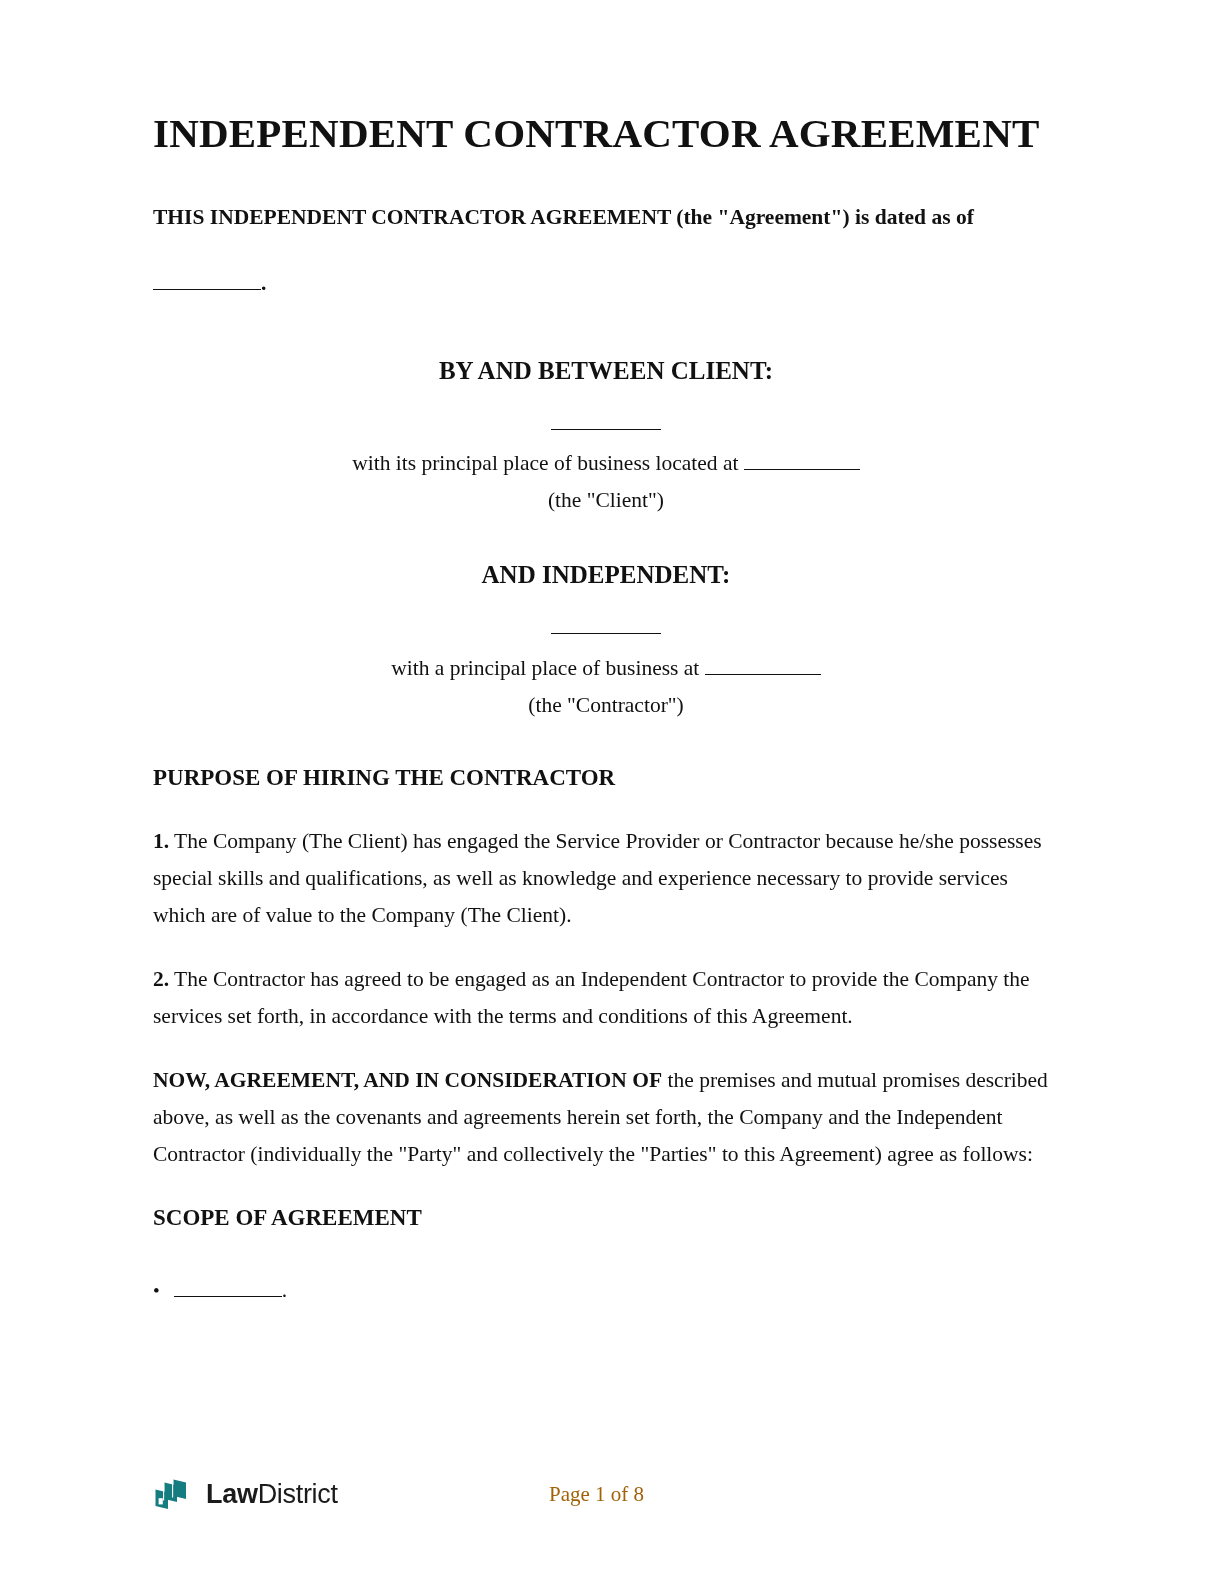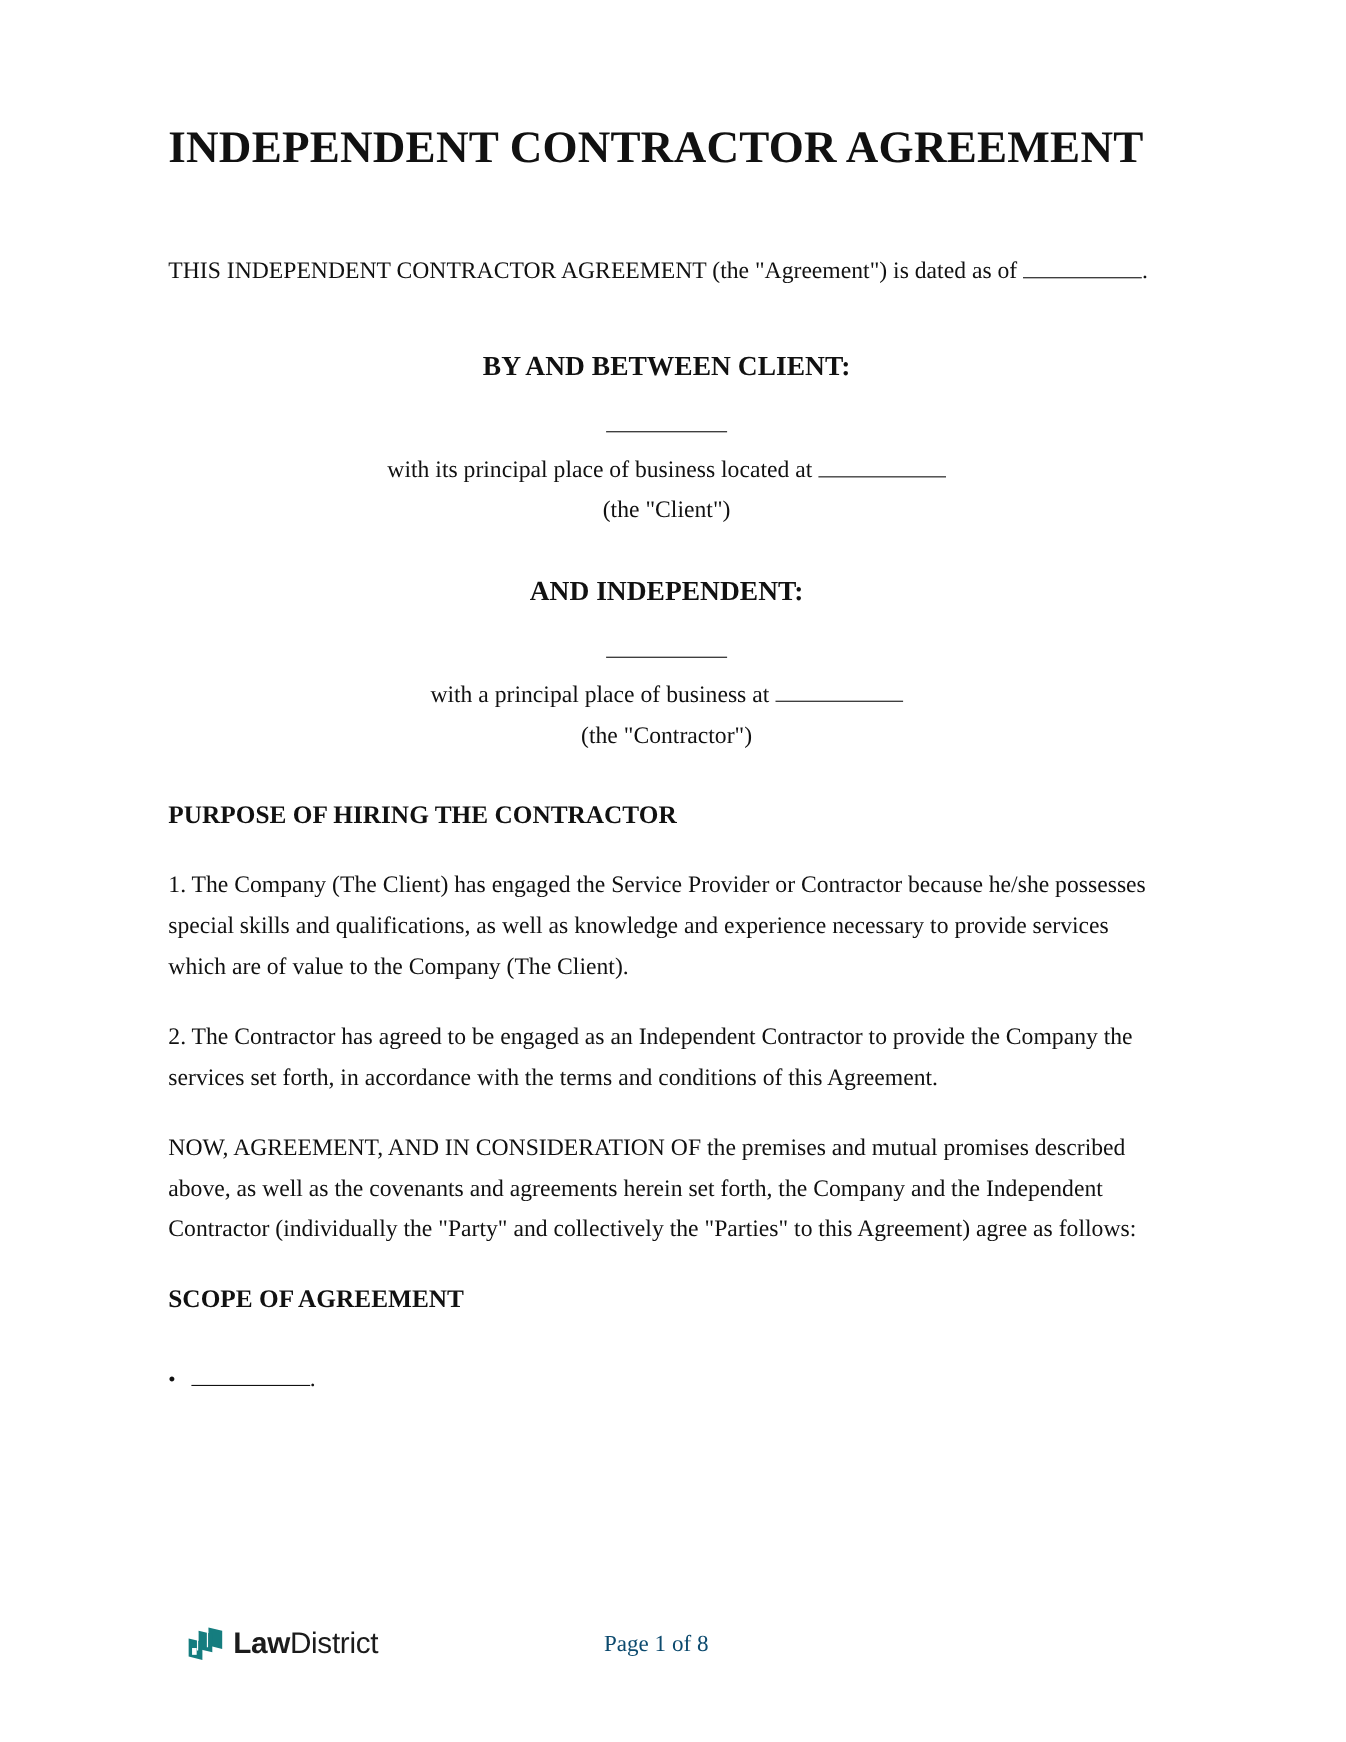--- a/index.html
+++ b/index.html
@@ -41,21 +41,21 @@
   }
 
   
   .para {
     font-size: 21.5px;
     line-height: 1.72;
     margin: 0 0 27px 0;
     text-align: left;
   }
 
-  .bold { font-weight: normal; margin-top: 32px; }
+  .bold { font-weight: bold; margin-top: 32px; }
 
   .heading {
     font-size: 23px;
     font-weight: bold;
     line-height: 1.6;
     margin: 0 0 26px 0;
   }
 
   
   .center-block {
@@ -108,25 +108,25 @@
   
   .footer {
     position: absolute;
     left: 153px;
     right: 153px;
     bottom: 66px;
     height: 40px;
   }
   .logo {
     position: absolute;
-    left: 16px;
+    left: 0;
     top: 0;
     display: flex;
     align-items: center;
-    gap: 9px;
+    gap: 19px;
     justify-content: flex-end;
   }
   .logo-mark {
     width: 34px;
     height: 32px;
     display: block;
   }
   .logo-text {
     font-family: "Liberation Sans", "DejaVu Sans", sans-serif;
     font-size: 27px;
@@ -135,21 +135,21 @@
     white-space: nowrap;
   }
   .logo-text .law { font-weight: bold; }
   .logo-text .district { font-weight: normal; }
 
   .page-number {
     position: absolute;
     left: 396px;
     top: 4px;
     font-size: 21px;
-    color: #0c4a6e;
+    color: #a16207;
     white-space: nowrap;
   }
 </style>
 </head>
 <body>
 
 <div class="page">
 
   <div class="content">
 

